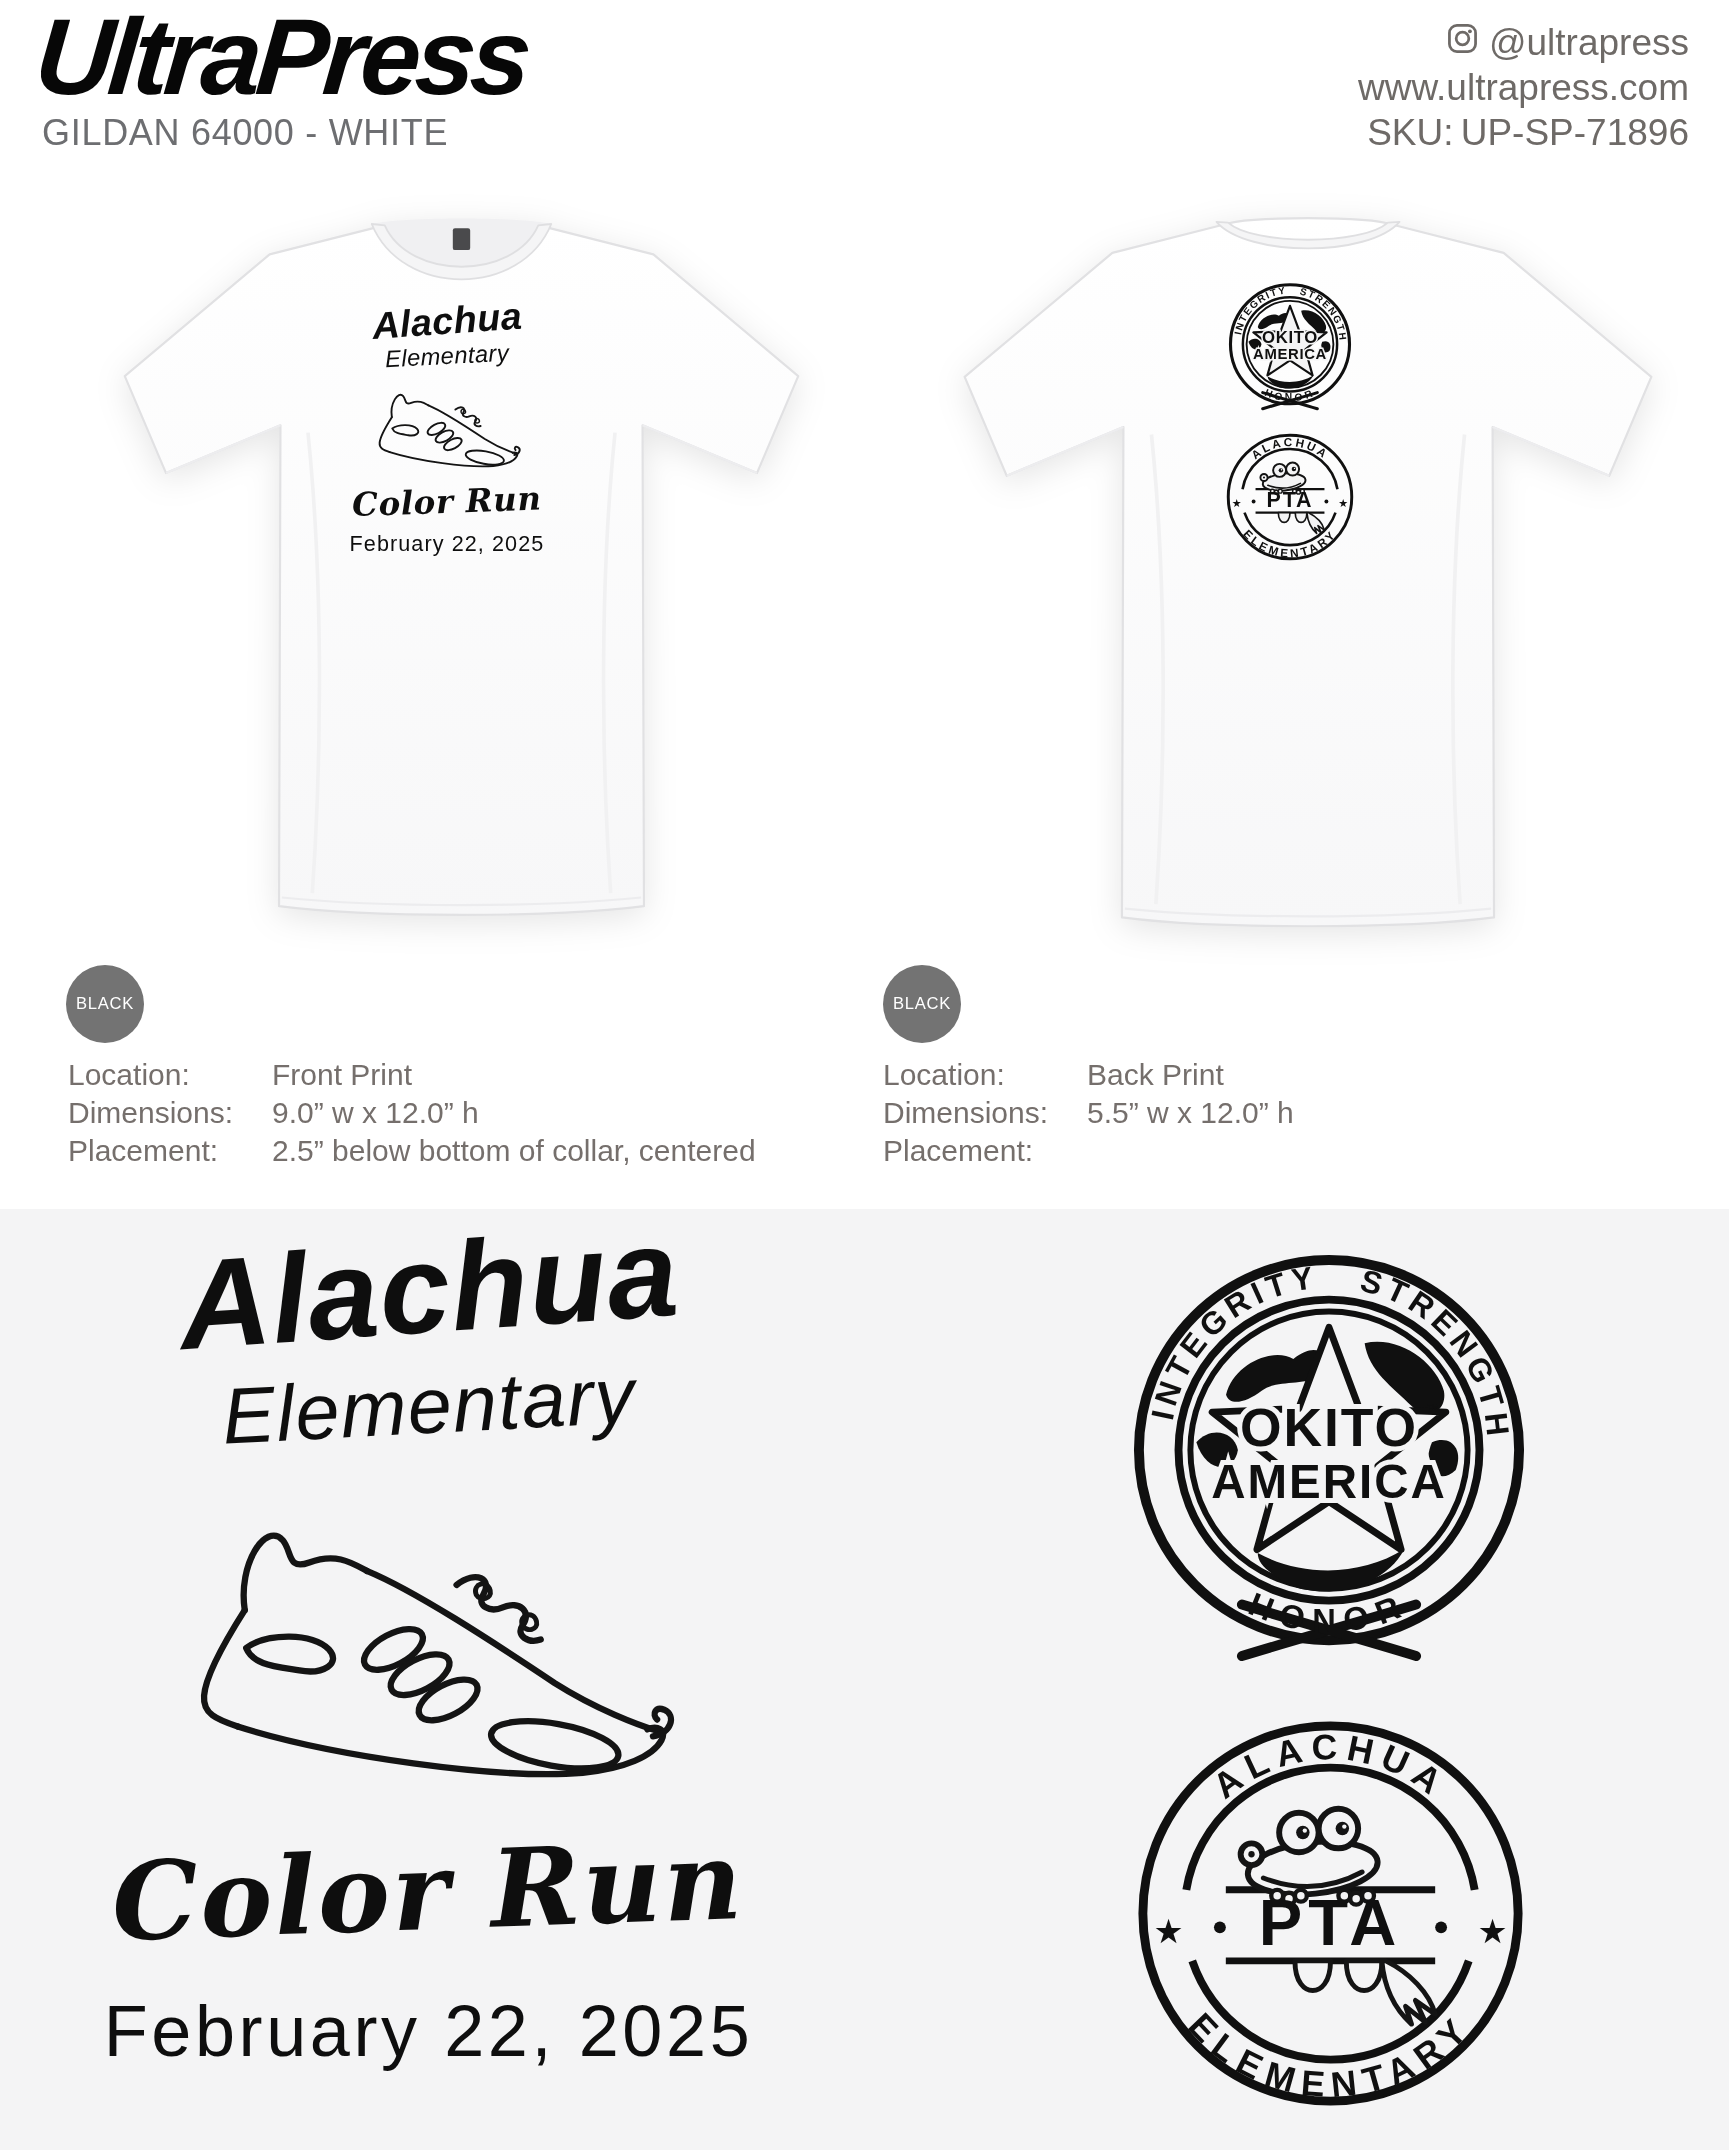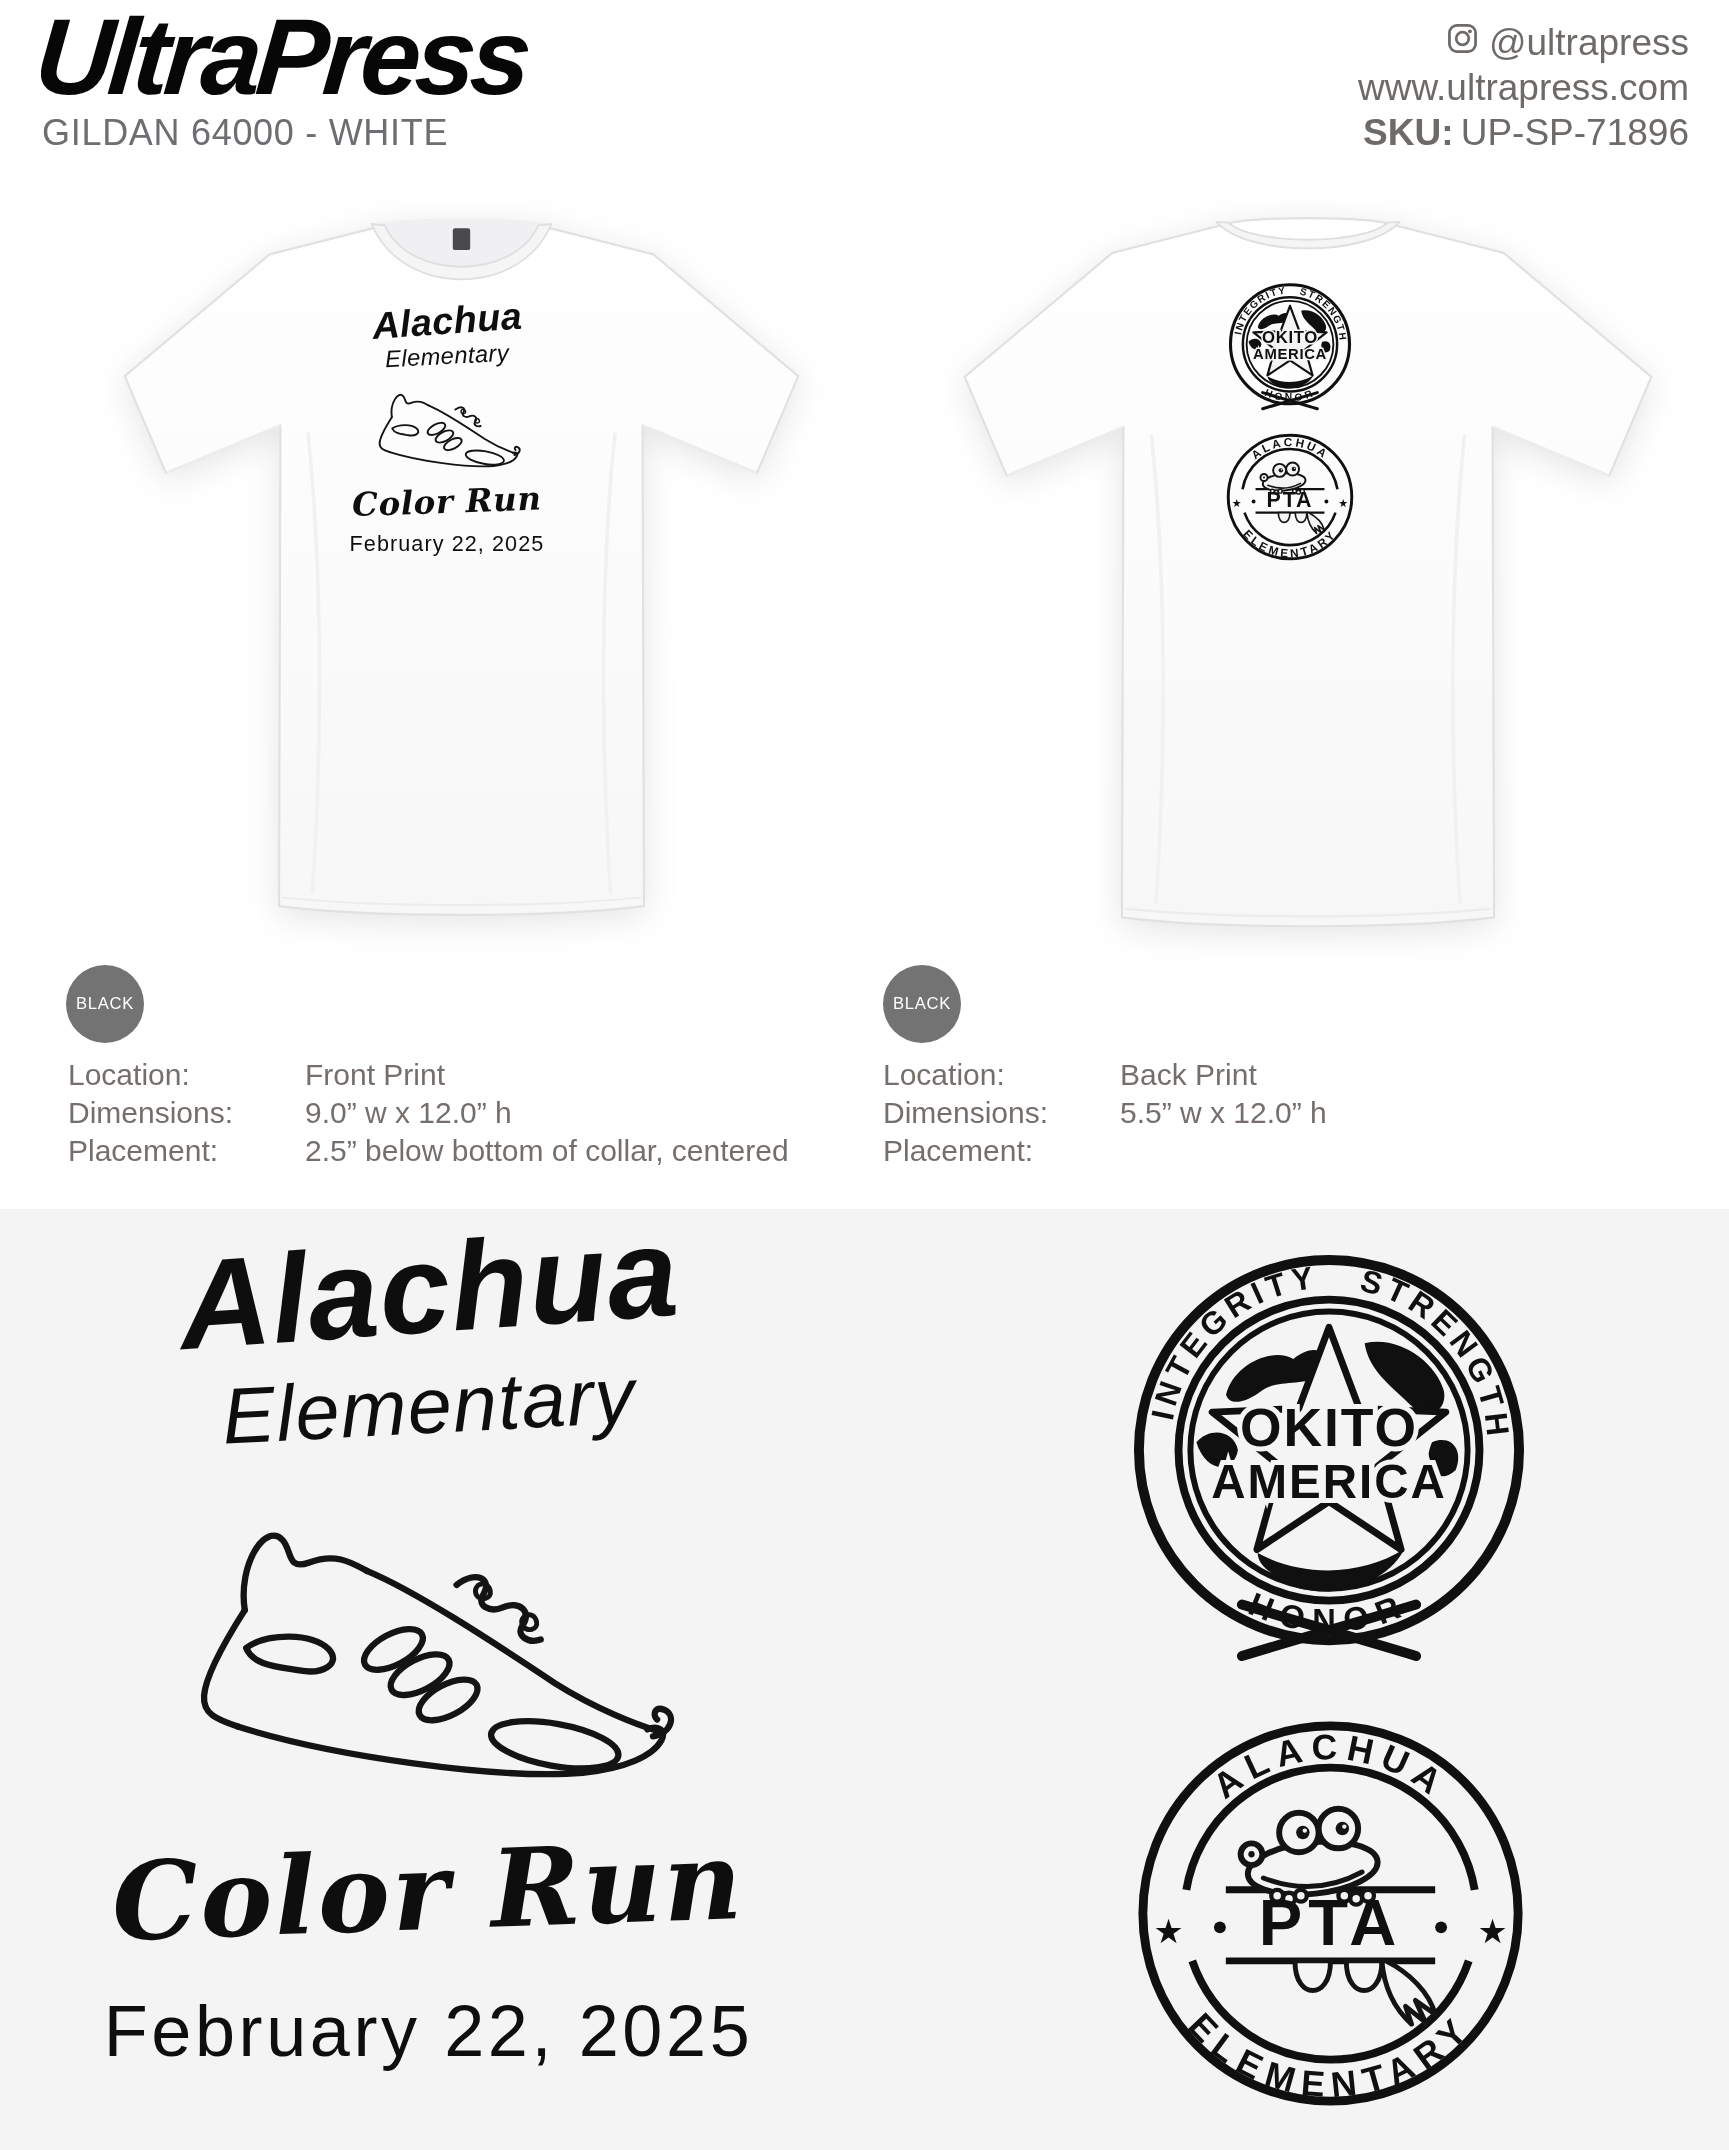--- a/index.html
+++ b/index.html
@@ -6,21 +6,21 @@
   .page{position:relative;width:1729px;height:2151px;background:#ffffff;overflow:hidden;
         font-family:"Liberation Sans",sans-serif;color:#111;}
 
   
   .brand{position:absolute;left:36px;top:2.9px;font-size:108px;font-weight:800;font-style:italic;
          letter-spacing:-5px;color:#070707;transform:skewX(-5deg);line-height:1.0;}
   .product{position:absolute;left:42px;top:112px;font-size:36px;color:#6d6e71;letter-spacing:0.7px;}
   .hdr-right{position:absolute;right:40px;top:20px;text-align:right;color:#6e6a67;
              font-size:37px;line-height:45px;}
   .hdr-insta{display:flex;align-items:center;justify-content:flex-end;gap:10px;}
-  .hdr-sku .sku-label{font-weight:700;margin-right:7.2px;}
+  .hdr-sku .sku-label{font-weight:400;margin-right:7.2px;}
 
   
   .shirt{position:absolute;filter:drop-shadow(0 7.2px 16px rgba(0,0,0,0.10));}
   .shirt svg{display:block;}
   .shirt-front{left:92px;top:182px;}
   .shirt-back{left:931px;top:179px;}
 
   
   .front-print{width:793px;display:flex;flex-direction:column;align-items:center;
                text-align:center;color:#0e0e0e;}
@@ -48,21 +48,21 @@
   .swatch{position:absolute;width:78px;height:78px;border-radius:50%;background:#737373;
           color:#ffffff;display:flex;align-items:center;justify-content:center;
           font-size:16.6px;letter-spacing:0.7px;}
   .swatch-front{left:66px;top:965px;}
   .swatch-back{left:883px;top:965px;}
   .specs{position:absolute;font-size:30px;line-height:38px;color:#756f6c;}
   .specs-front{left:68px;top:1056px;}
   .specs-back{left:883px;top:1056px;}
   .spec-row{display:flex;}
   .spec-label{width:204px;flex:0 0 204px;}
-  .spec-value{white-space:nowrap;margin-left:33px;}
+  .spec-value{white-space:nowrap;}
 
   
   .panel{position:absolute;left:0;top:1209px;width:1729px;height:942px;background:#f4f4f5;}
 
   .defs-holder{position:absolute;width:0;height:0;overflow:hidden;}
 </style>
 </head>
 <body>
 
 <svg class="defs-holder" aria-hidden="true">

